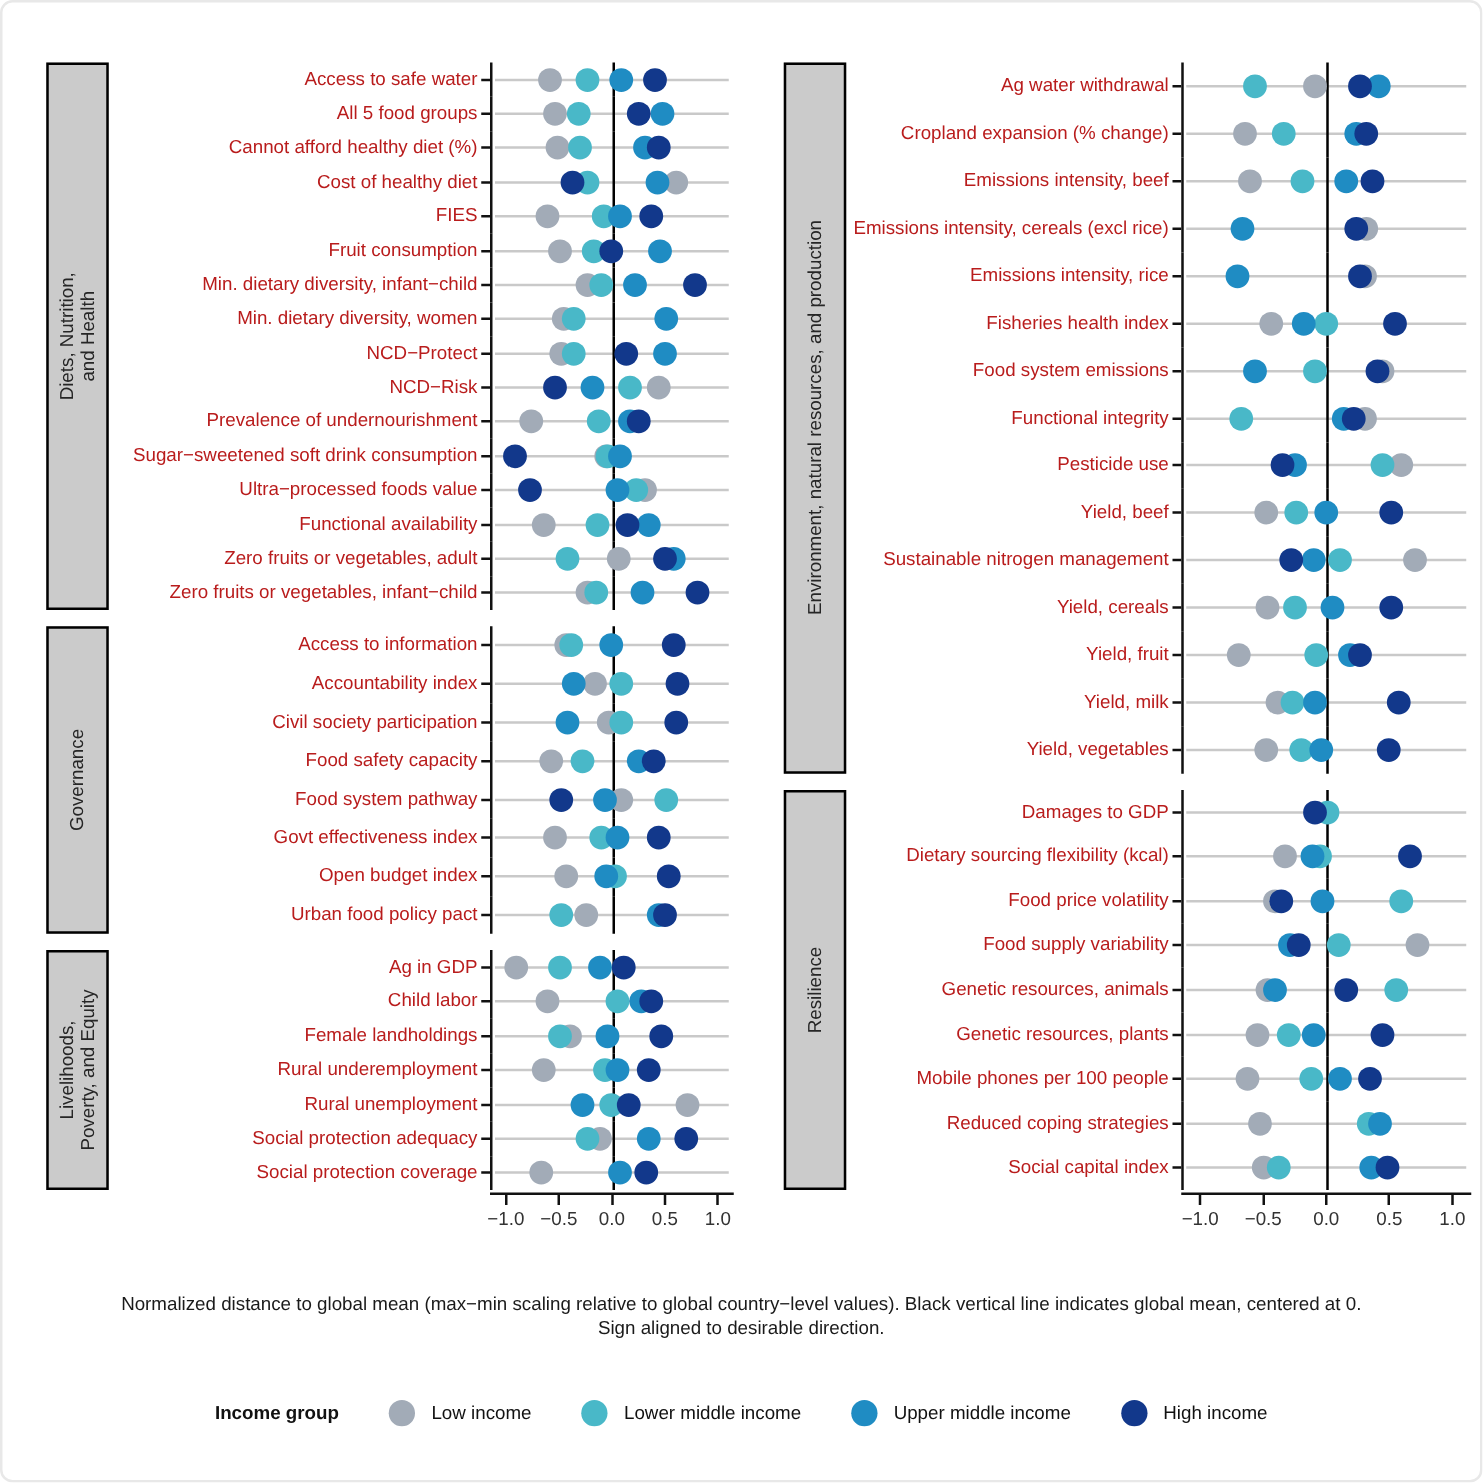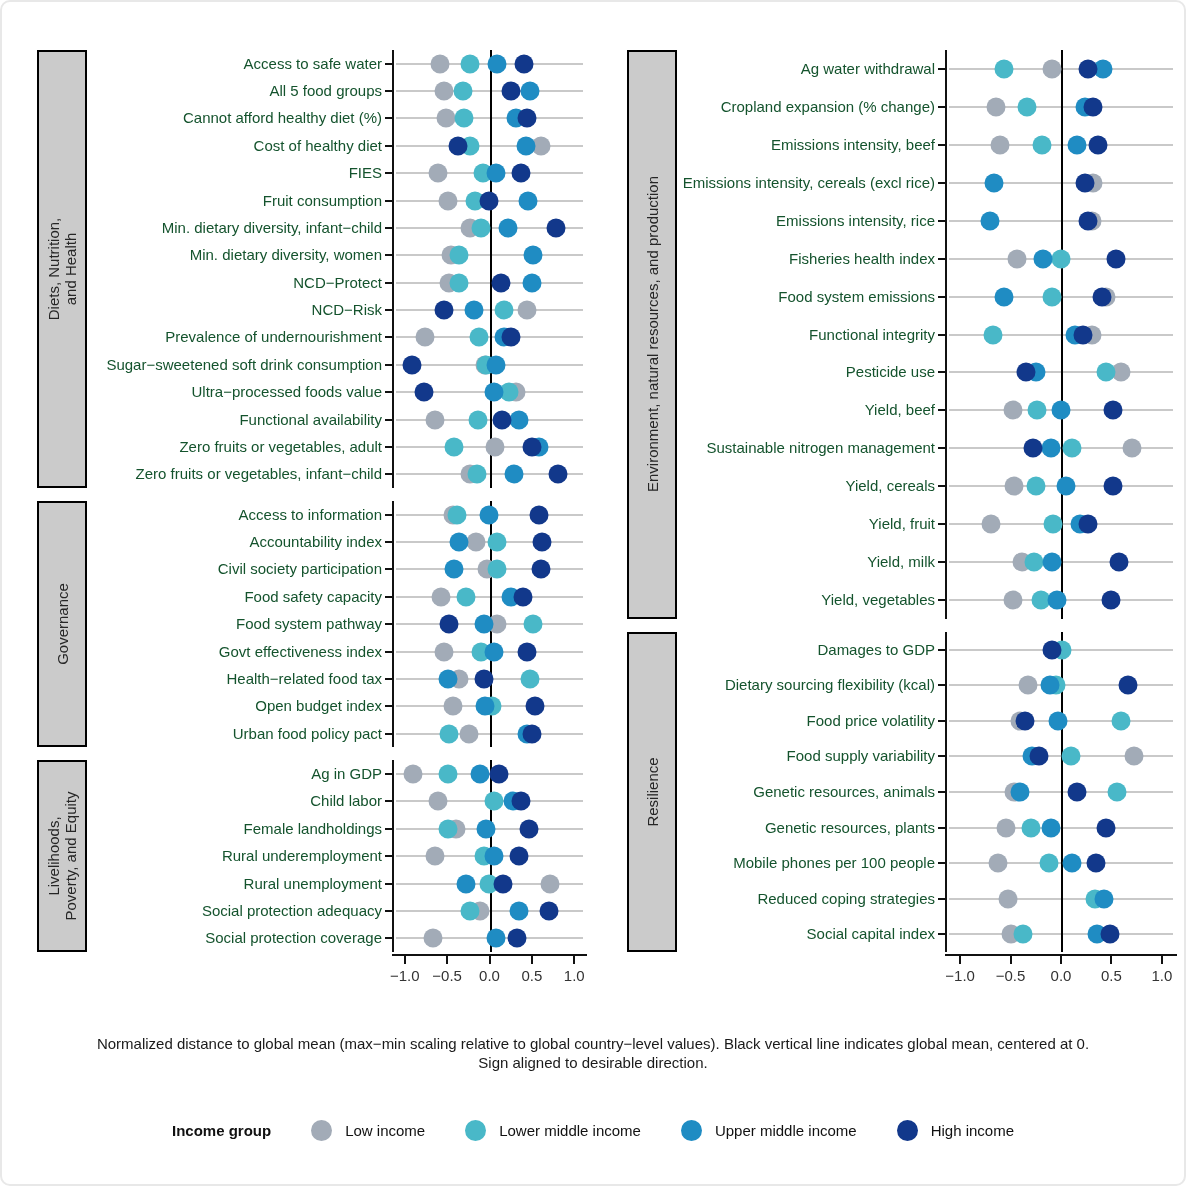--- a/index.html
+++ b/index.html
@@ -7,21 +7,21 @@
         border-radius:10px;overflow:hidden;box-sizing:border-box;}
   .col{position:absolute;top:48px;width:550px;}
   #col-left{left:35px;}
   #col-right{left:625px;}
   .panel{display:flex;margin-bottom:13px;}
   .strip{width:50px;background:#cbcbcb;border:2px solid #000;position:relative;box-sizing:border-box;flex:none;}
   .strip .txt{position:absolute;top:50%;left:50%;transform:translate(-50%,-50%) rotate(-90deg);
         white-space:pre;text-align:center;font-size:15px;line-height:17px;color:#262626;}
   .rows{flex:1;display:flex;flex-direction:column;}
   .row{display:flex;align-items:center;flex:1;}
-  .rowlabel{width:var(--labelw);text-align:right;padding-right:10px;font-size:15px;color:#14532d;
+  .rowlabel{width:var(--labelw);text-align:right;padding-right:10px;font-size:15px;color:#b91c1c;
         box-sizing:border-box;line-height:16px;flex:none;}
   .track{flex:1;position:relative;height:100%;border-left:2px solid #111;}
   .gridline{position:absolute;left:2px;right:4px;top:50%;height:2px;margin-top:-1px;background:#c9c9c9;}
   .zeroline{position:absolute;top:0;bottom:0;width:2px;background:#000;}
   .tickmark{position:absolute;left:-9px;top:50%;width:7px;height:2px;margin-top:-1px;background:#111;}
   .dot{position:absolute;top:50%;width:19px;height:19px;border-radius:50%;transform:translate(-50%,-50%);}
   .axis{position:absolute;height:36px;}
   .axline{position:absolute;left:0;right:0;top:0;height:2px;background:#111;}
   .axtick{position:absolute;top:2px;width:2px;height:8px;background:#111;transform:translateX(-50%);}
   .axlab{position:absolute;top:13px;transform:translateX(-50%);font-size:15px;color:#333;}
@@ -306,32 +306,20 @@
           <div class="row">
             <div class="rowlabel">Govt effectiveness index</div>
             <div class="track">
               <div class="gridline"></div>
               <div class="zeroline" style="left: calc(50% - 1px);"></div>
               <div class="tickmark"></div>
               <div class="dot" style="left: 26.087%; background: rgb(162, 171, 183);"></div>
               <div class="dot" style="left: 45.2174%; background: rgb(73, 184, 200);"></div>
               <div class="dot" style="left: 51.7391%; background: rgb(31, 140, 195);"></div>
               <div class="dot" style="left: 68.6957%; background: rgb(18, 56, 139);"></div>
-            </div>
-          </div>
-          <div class="row">
-            <div class="rowlabel">Health−related food tax</div>
-            <div class="track">
-              <div class="gridline"></div>
-              <div class="zeroline" style="left: calc(50% - 1px);"></div>
-              <div class="tickmark"></div>
-              <div class="dot" style="left: 33.4783%; background: rgb(162, 171, 183);"></div>
-              <div class="dot" style="left: 70.4348%; background: rgb(73, 184, 200);"></div>
-              <div class="dot" style="left: 27.8261%; background: rgb(31, 140, 195);"></div>
-              <div class="dot" style="left: 46.5217%; background: rgb(18, 56, 139);"></div>
             </div>
           </div>
           <div class="row">
             <div class="rowlabel">Open budget index</div>
             <div class="track">
               <div class="gridline"></div>
               <div class="zeroline" style="left: calc(50% - 1px);"></div>
               <div class="tickmark"></div>
               <div class="dot" style="left: 30.4348%; background: rgb(162, 171, 183);"></div>
               <div class="dot" style="left: 50.8696%; background: rgb(73, 184, 200);"></div>

